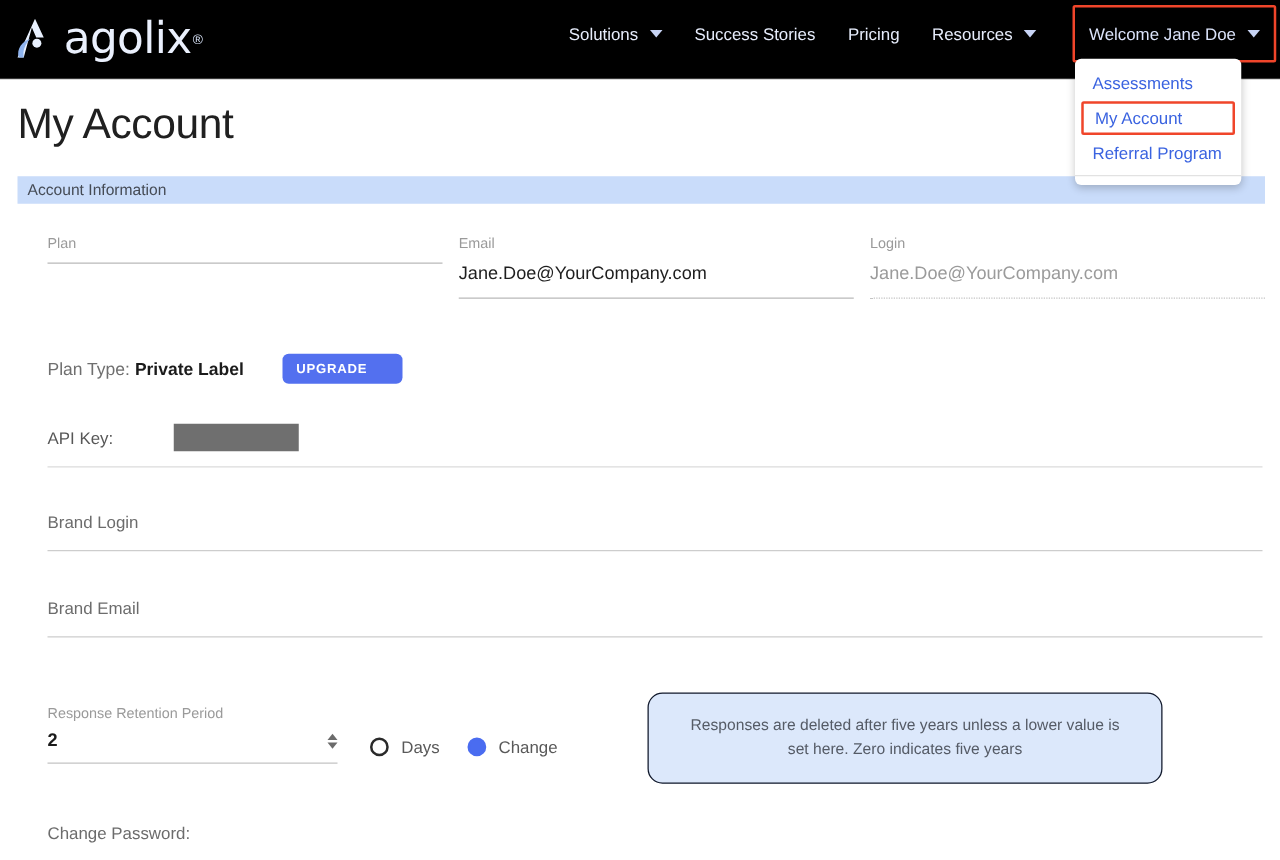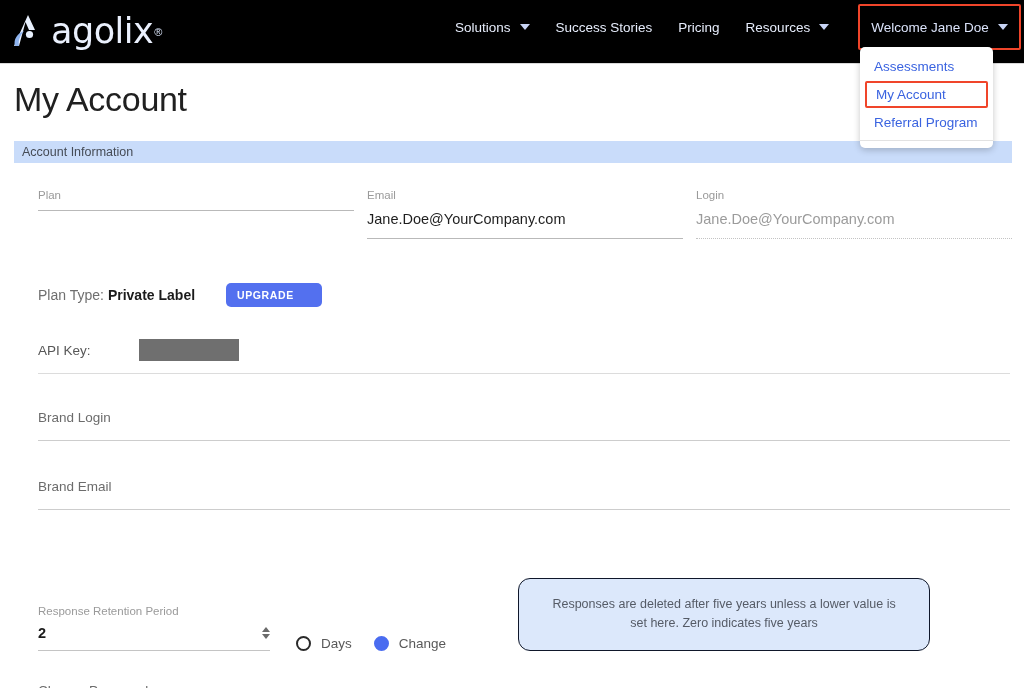--- a/index.html
+++ b/index.html
@@ -208,21 +208,21 @@
     height: 1px;
     background: #dcdcdc;
     width: 972px;
   }
 
   .brand-field { margin-top: 36px; width: 972px; }
   .brand-label { font-size: 13.5px; color: #6c6c6c; }
   .brand-underline { margin-top: 15px; height: 1px; background: #cdcdcd; }
 
   
-  .retention-block { margin-top: 64px; display: flex; align-items: flex-end; }
+  .retention-block { margin-top: 40px; display: flex; align-items: center; }
   .retention-field { width: 232px; }
   .retention-label { font-size: 11.5px; color: #9a9a9a; margin-bottom: 8px; }
   .retention-value-row { display: flex; align-items: center; justify-content: space-between; }
   .retention-value { font-size: 14.5px; color: #1b1b1b; font-weight: 700; }
   .spinner {
     display: flex; flex-direction: column;
     align-items: center; justify-content: center;
     gap: 2px; cursor: pointer;
   }
   .spin-up { width:0;height:0;border-left:4px solid transparent;border-right:4px solid transparent;border-bottom:5px solid #6b6b6b; }

